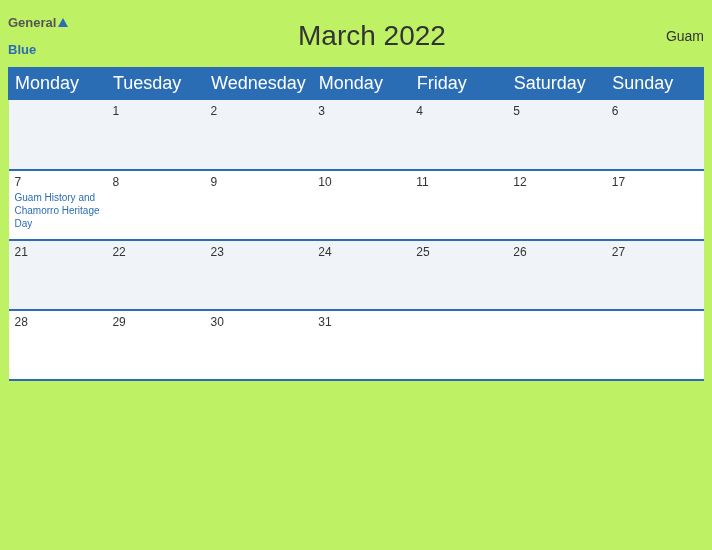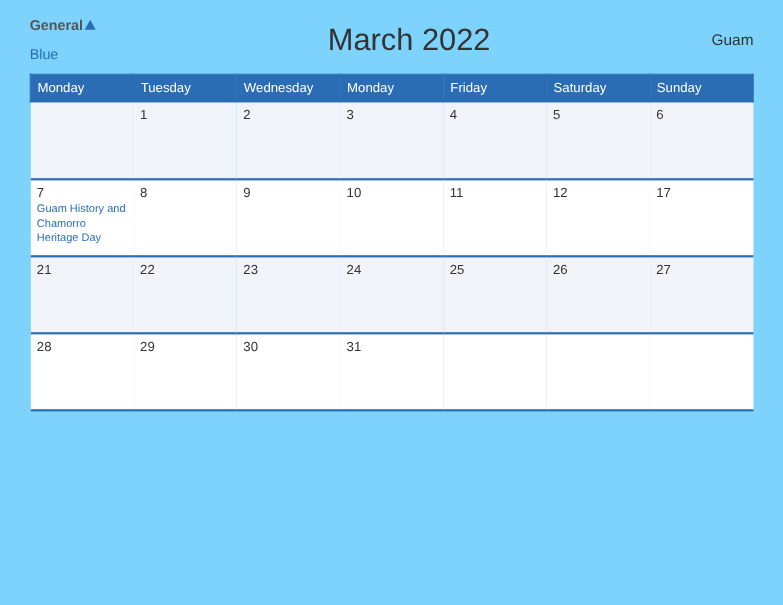--- a/index.html
+++ b/index.html
@@ -6,22 +6,22 @@
     body {
       font-family: Arial, sans-serif;
       background: #fff;
       width: 712px;
       height: 550px;
       overflow: hidden;
     }
     .page {
       width: 712px;
       height: 550px;
-      background: #7dd3fc;
-      padding: 15px 27px;
+      background: #bef264;
+      padding: 15px 8px;
     }
     .header {
       display: flex;
       align-items: center;
       justify-content: space-between;
       margin-bottom: 10px;
     }
     .title {
       font-size: 28px;
       font-weight: normal;
@@ -32,21 +32,21 @@
       font-size: 14px;
       color: #333;
     }
     .calendar {
       width: 100%;
       border-collapse: collapse;
     }
     .calendar thead th {
       background-color: #2a6db5;
       color: #fff;
-      font-size: 12px;
+      font-size: 18px;
       font-weight: normal;
       padding: 5px 6px;
       text-align: left;
       border: 1px solid #2a6db5;
     }
     .calendar tbody tr {
       border-bottom: 2px solid #2a6db5;
     }
     .calendar tbody td {
       width: calc(100% / 7);
@@ -95,21 +95,21 @@
       width: 0;
       height: 0;
       border-left: 5px solid transparent;
       border-right: 5px solid transparent;
       border-bottom: 9px solid #2a6db5;
       margin-left: 2px;
       margin-bottom: 1px;
     }
     .logo-line2 {
       font-size: 13px;
-      font-weight: normal;
+      font-weight: bold;
       color: #2a6db5;
       margin-top: 12px;
     }
   </style>
 </head>
 <body>
 
 <div class="page">
   <div class="header">
     <div class="logo-wrapper">

